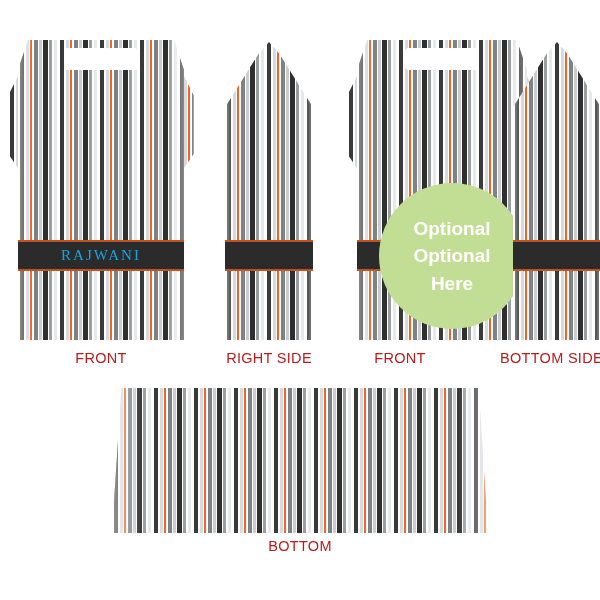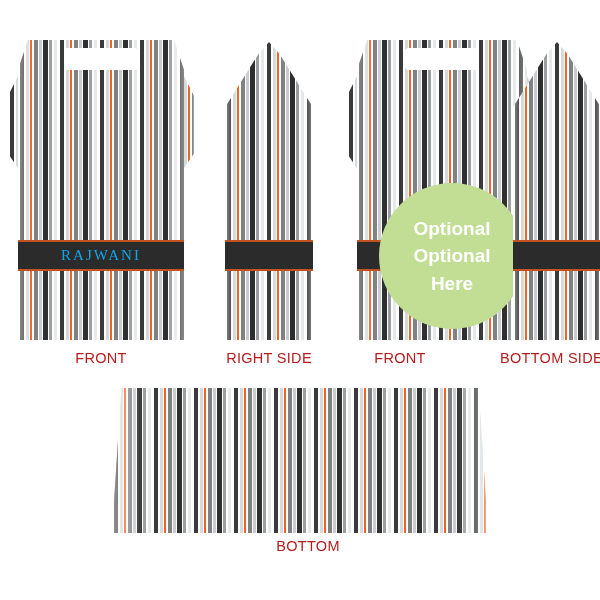--- a/index.html
+++ b/index.html
@@ -204,15 +204,15 @@
   <div class="caption" style="left:500px;top:350px;width:100px;">BOTTOM SIDE</div>
 
   <div class="panel" style="left:112px;top:388px;width:376px;height:145px;">
     <div class="body-main" style="left:0;right:0;top:0;height:145px;
                 clip-path:polygon(2.5% 0%,97.5% 0%,100% 100%,0% 100%);">
       <div class="stripes"></div>
       <div class="shade"></div>
     </div>
   </div>
 
-  <div class="caption" style="left:120px;top:538px;width:376px;">BOTTOM</div>
+  <div class="caption" style="left:112px;top:538px;width:376px;">BOTTOM</div>
 
 </div>
 
 </body></html>

